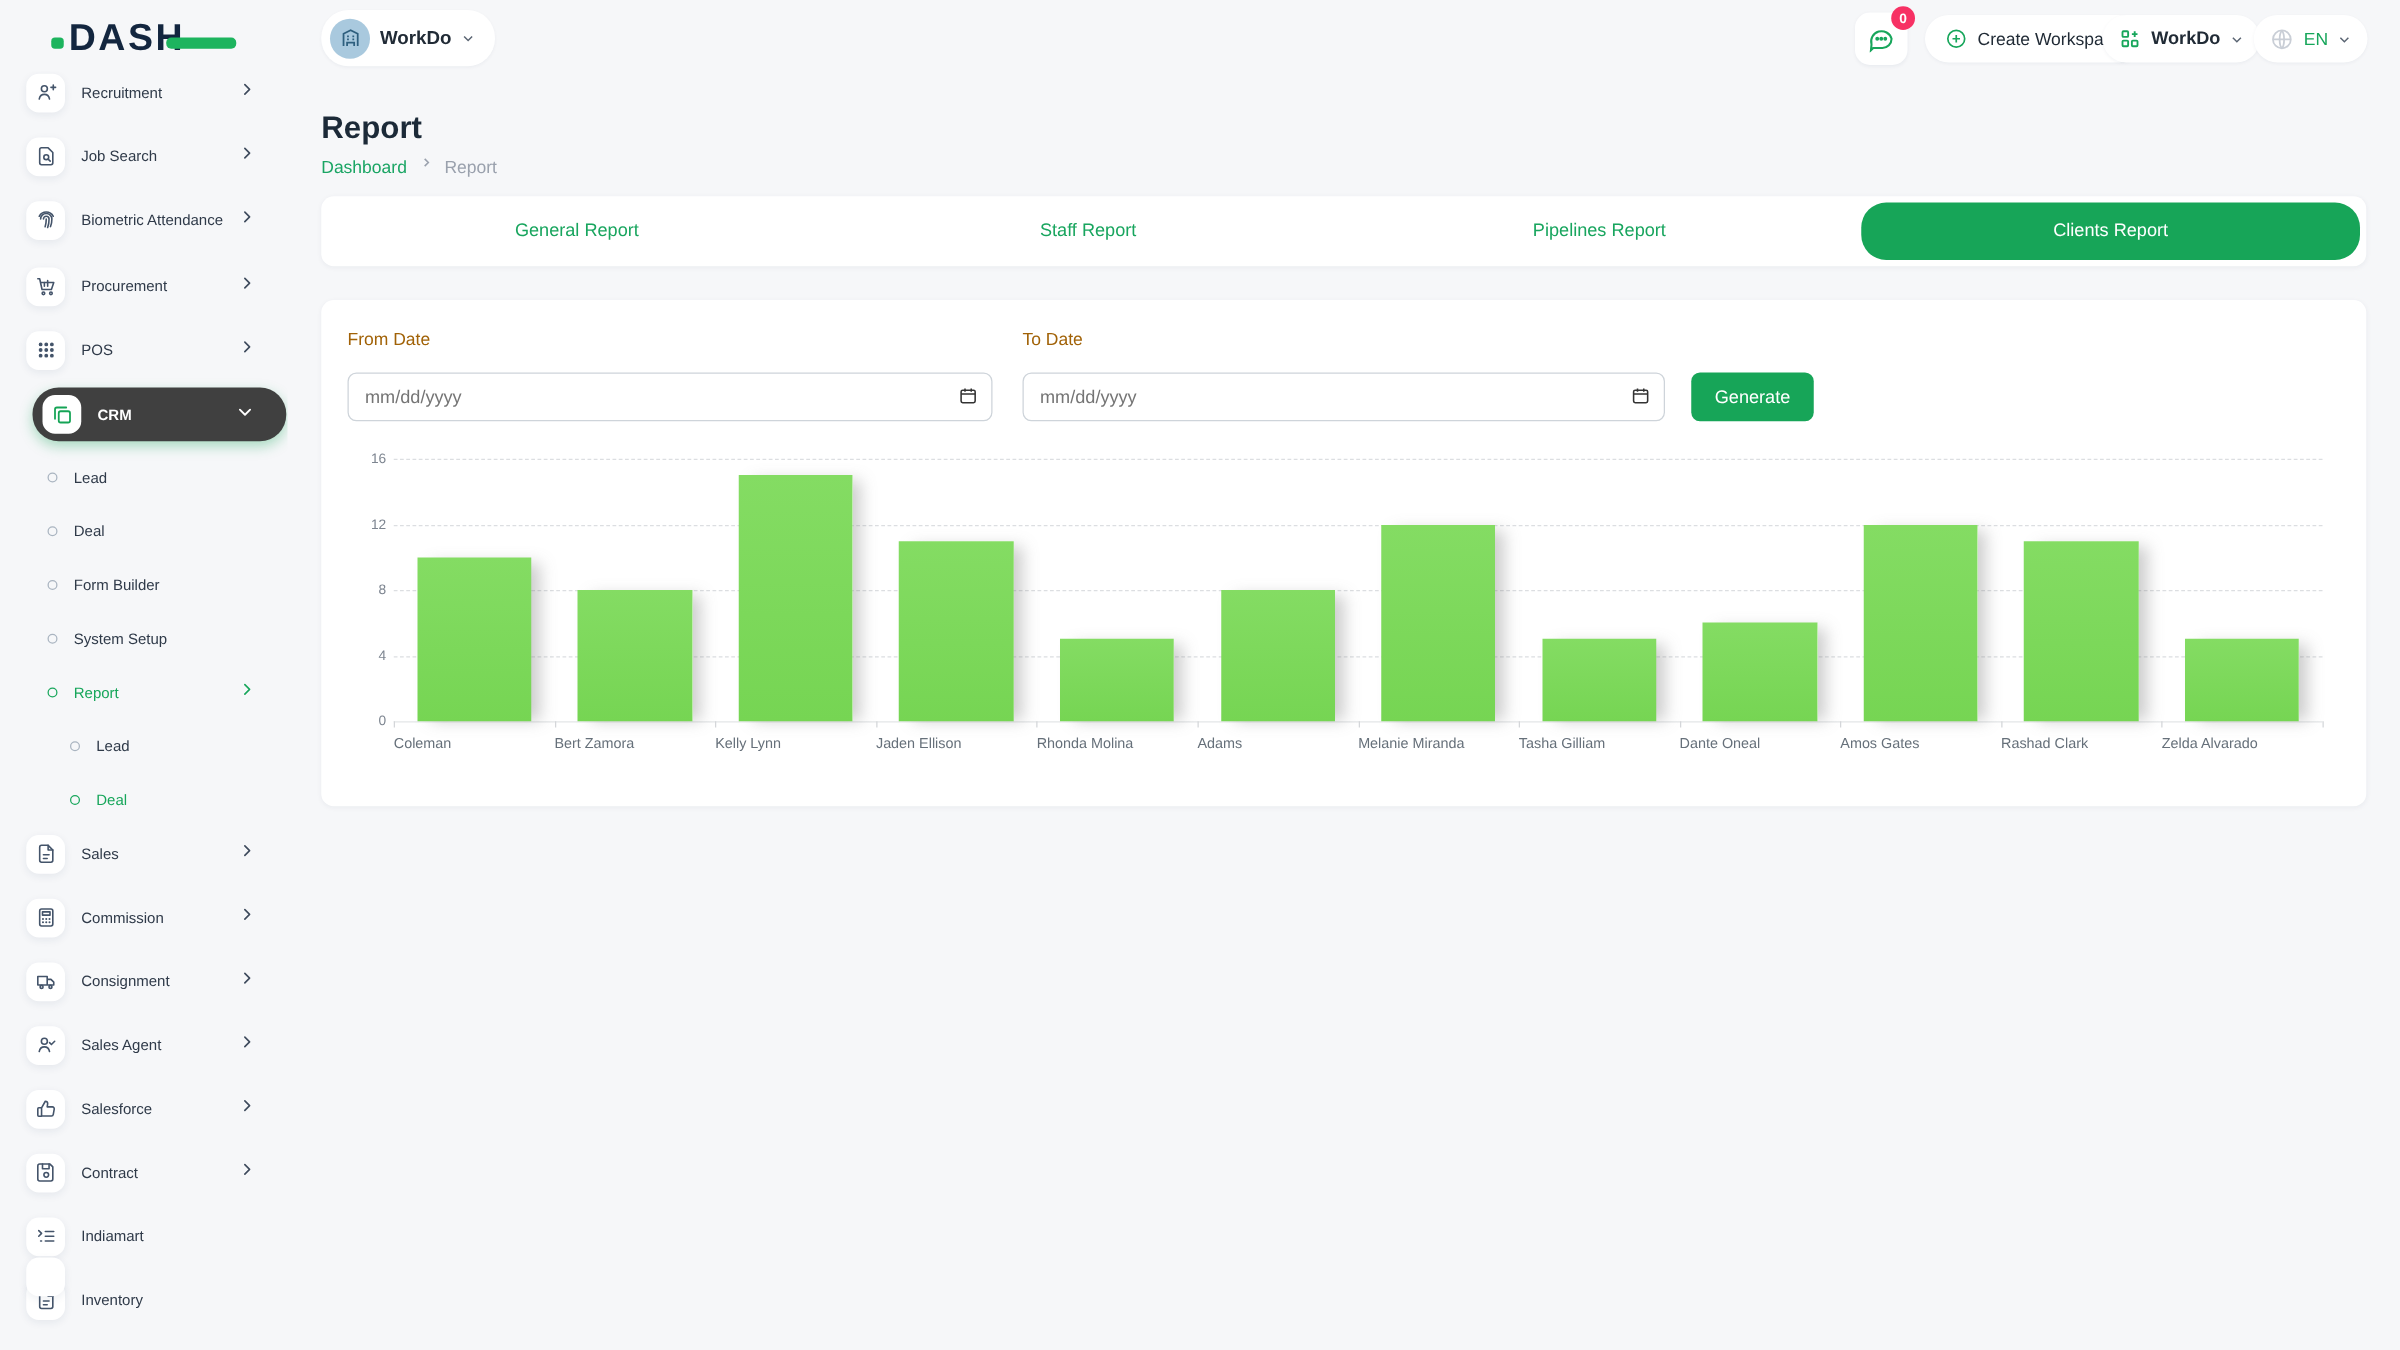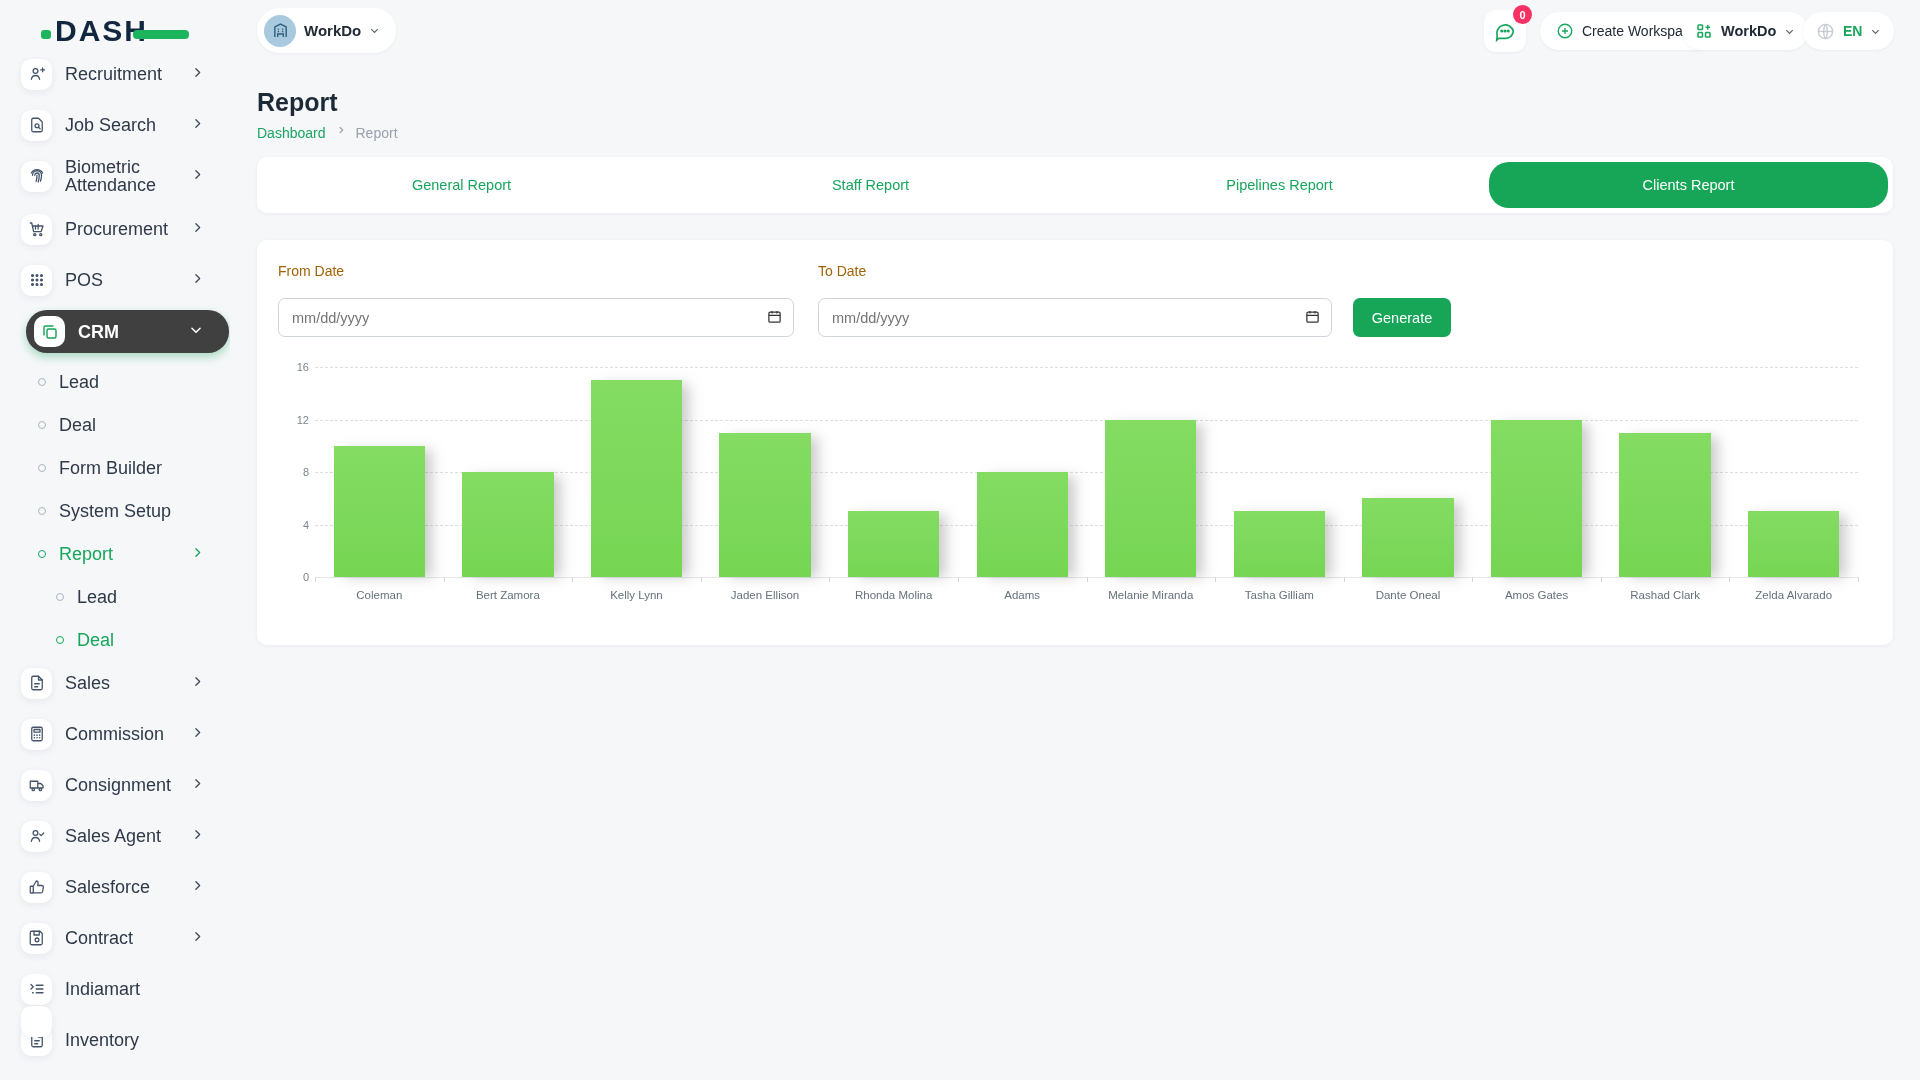--- a/index.html
+++ b/index.html
@@ -26,30 +26,30 @@
   .msg-btn { left:1484px; top:10px; width:42px; height:42px; border-radius:12px;
     justify-content:center; }
   .badge { position:absolute; top:-5px; right:-6px; min-width:19px; height:19px;
     border-radius:10px; background:#f73164; color:#fff; font-size:11px; font-weight:700;
     display:flex; align-items:center; justify-content:center; padding:0 5px; }
   .cw-pill { left:1540px; top:12px; height:38px; padding:0 16px; border-radius:19px; }
   .cw-pill .pill-label { font-weight:400; font-size:14px; }
   .wd-pill { left:1682px; top:12px; height:38px; padding:0 13px; border-radius:19px; }
   .wd-pill .pill-label { font-weight:600; font-size:14.5px; }
   .en-pill { left:1803px; top:12px; height:38px; padding:0 13px; border-radius:19px; }
-  .en-label { font-size:14px; font-weight:700; color:#17a65b; }
+  .en-label { font-size:14px; font-weight:400; color:#17a65b; }
 
   
   .sidebar { position:absolute; left:0; top:57px; width:230px; height:1023px; overflow:hidden; }
   .side-row { position:absolute; left:0; width:230px; height:42px; display:flex;
     align-items:center; cursor:pointer; }
   .icon-box { position:absolute; left:21px; width:31px; height:31px; background:#fff;
     border-radius:10px; box-shadow:0 2px 7px rgba(30,50,90,.08); display:flex;
     align-items:center; justify-content:center; }
-  .side-label { position:absolute; left:65px; width:118px; font-size:18px;
+  .side-label { position:absolute; left:65px; width:118px; font-size:12px;
     color:#2f3a49; line-height:18px; }
   .side-chev { position:absolute; right:26px; top:50%; transform:translateY(-50%); }
   .side-row.active-pill { left:26px; width:203px; height:43px; background:#404040;
     border-radius:21px; box-shadow:0 4px 10px rgba(21,164,86,.35); }
   .side-row.active-pill .icon-box { left:8px; box-shadow:none; }
   .side-row.active-pill .side-label { left:52px; color:#fff; font-weight:700; }
   .bullet { position:absolute; left:38px; width:8px; height:8px; border-radius:50%;
     border:1.5px solid #a9b4c0; }
   .lvl2 .bullet { left:56px; }
   .lvl1 .side-label { left:59px; }
@@ -88,21 +88,21 @@
 
   
   .chart { position:absolute; left:0; top:0; width:1636px; height:405px; }
   .gridline { position:absolute; border-top:1px dashed #dcdee1; height:0; }
   .baseline { position:absolute; border-top:1px solid #e4e6e8; height:0; }
   .ytick { position:absolute; width:40px; text-align:right; font-size:11px;
     color:#7d8590; transform:translateY(-6px); }
   .xtick { position:absolute; height:5px; border-left:1px solid #d4d6d9; }
   .bar { position:absolute; background:linear-gradient(#84dc63,#76d553);
     box-shadow:9px 2px 12px -2px rgba(110,110,110,.35); cursor:pointer; }
-  .xlabel { position:absolute; font-size:11.5px; color:#66707a; text-align:center; }
+  .xlabel { position:absolute; font-size:11.5px; color:#66707a; text-align:left; }
 </style>
 </head>
 <body>
 
 <div class="logo">
   <span>DASH</span>
   <span class="logo-dot"></span>
   <span class="logo-bar"></span>
 </div>
 

